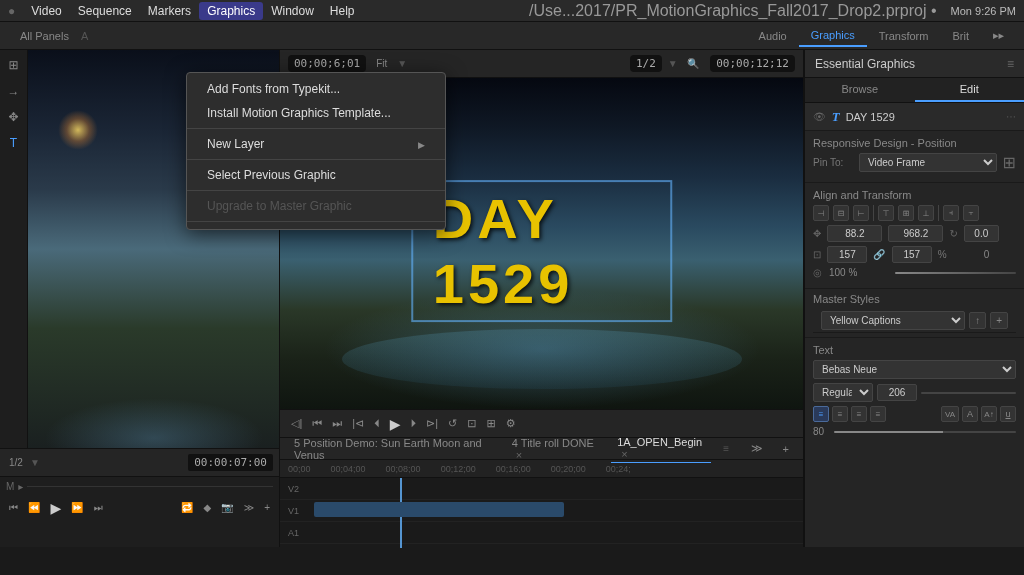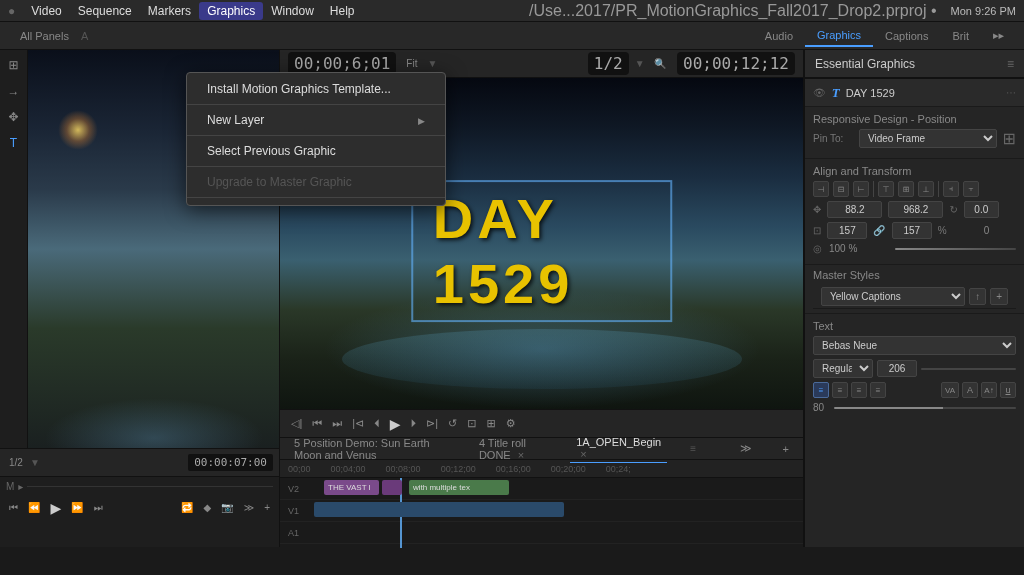--- a/index.html
+++ b/index.html
@@ -164,21 +164,21 @@
     .preview-btn {
       color: #888;
       font-size: 10px;
       cursor: pointer;
       padding: 2px 4px;
     }
     .preview-timecode {
       background: #111;
       color: #aaa;
       padding: 2px 6px;
-      font-size: 16px;
+      font-size: 11px;
       font-family: monospace;
       border-radius: 4px;
     }
 
     
     #main-video {
       flex: 1;
       background: #0d0d12;
       position: relative;
       overflow: hidden;
@@ -255,21 +255,21 @@
       height: 110px;
       background: #1e1e1e;
       border-top: 1px solid #111;
     }
     .mid-tl-tabs {
       height: 22px;
       background: #252525;
       display: flex;
       align-items: center;
       padding: 0 8px;
-      gap: 19px;
+      gap: 8px;
       border-bottom: 1px solid #111;
     }
     .mid-tl-tab {
       font-size: 11px;
       color: #888;
       cursor: pointer;
       padding: 2px 6px;
     }
     .mid-tl-tab.active { color: #ddd; border-bottom: 1px solid #4a9eff; }
     .mid-tl-tab .close { color: #666; margin-left: 4px; }
@@ -567,21 +567,21 @@
     <span style="margin-left:8px;">Mon 9:26 PM</span>
   </div>
 </div>
 
 <div id="main-tabs">
   <span class="tab">All Panels</span>
   <span style="color:#555;font-size:11px;">A</span>
   <span style="flex:1;"></span>
   <span class="tab">Audio</span>
   <span class="tab active" style="color:#4a9eff;border-bottom:2px solid #4a9eff;">Graphics</span>
-  <span class="tab">Captions</span>
+  <span class="tab">Transform</span>
   <span class="tab">Brit</span>
   <span class="tab">▸▸</span>
 </div>
 
 <div id="content" style="position:relative;">
 
   <div id="left-panel">
 
     <div style="display:flex;height:calc(100% - 95px);">
       <div id="left-toolbar">
@@ -687,25 +687,20 @@
         <span>00;08;00</span>
         <span>00;12;00</span>
         <span>00;16;00</span>
         <span>00;20;00</span>
         <span>00;24;</span>
       </div>
       <div class="tl-tracks">
         <div class="timeline-playhead"></div>
         <div class="tl-track">
           <span style="width:30px;font-size:9px;color:#666;padding:0 4px;">V2</span>
-          <div style="position:relative;flex:1;height:100%;">
-            <div class="bt-clip" style="left:10px;width:55px;background:#7a4a8a;">THE VAST I</div>
-            <div class="bt-clip" style="left:68px;width:20px;background:#6a3a7a;"></div>
-            <div class="bt-clip" style="left:95px;width:100px;background:#4a7a4a;">with multiple tex</div>
-          </div>
         </div>
         <div class="tl-track">
           <span style="width:30px;font-size:9px;color:#666;padding:0 4px;">V1</span>
           <div style="position:relative;flex:1;height:100%;">
             <div class="bt-clip" style="left:0px;width:250px;background:#2a4a6a;"></div>
           </div>
         </div>
         <div class="tl-track">
           <span style="width:30px;font-size:9px;color:#666;padding:0 4px;">A1</span>
           <div style="position:relative;flex:1;height:100%;">
@@ -714,20 +709,22 @@
       </div>
     </div>
   </div>
 
   <div id="right-panel">
     <div id="right-panel-header">
       <span style="font-size:12px;color:#ccc;">Essential Graphics</span>
       <span style="color:#666;font-size:12px;">≡</span>
     </div>
     <div class="rp-tabs">
+      <div class="rp-tab">Browse</div>
+      <div class="rp-tab active" style="color:#ddd;border-bottom:2px solid #4a9eff;">Edit</div>
     </div>
 
     <div class="layer-item">
       <span class="layer-eye">👁</span>
       <span class="layer-type" style="font-weight:bold;color:#4a9eff;font-style:italic;font-family:serif;font-size:13px;">T</span>
       <span class="layer-name">DAY 1529</span>
       <span style="color:#555;font-size:10px;">⋯</span>
     </div>
 
     <div class="prop-section">
@@ -815,20 +812,23 @@
       </div>
       <div class="prop-row">
         <span style="font-size:10px;color:#888;">80</span>
         <div style="flex:1;height:2px;background:linear-gradient(to right,#888 60%,#444 60%);border-radius:1px;margin-left:4px;"></div>
       </div>
     </div>
   </div>
 
   <div id="dropdown-menu">
     <div class="dd-item">
+      <span>Add Fonts from Typekit...</span>
+    </div>
+    <div class="dd-item">
       <span>Install Motion Graphics Template...</span>
     </div>
     <div class="dd-separator"></div>
     <div class="dd-item" style="justify-content:space-between;">
       <span>New Layer</span>
       <span class="dd-submenu-indicator"></span>
     </div>
     <div class="dd-separator"></div>
     <div class="dd-item">
       <span>Select Previous Graphic</span>

